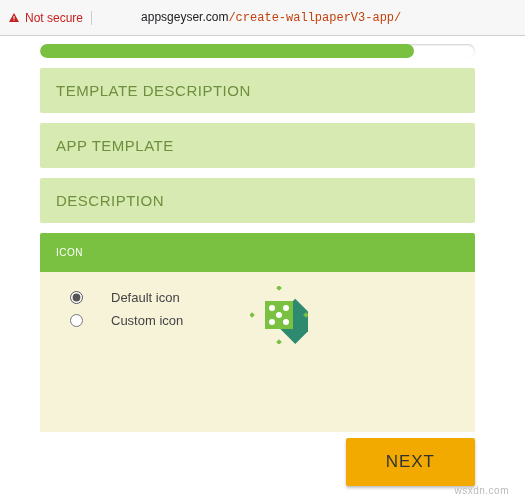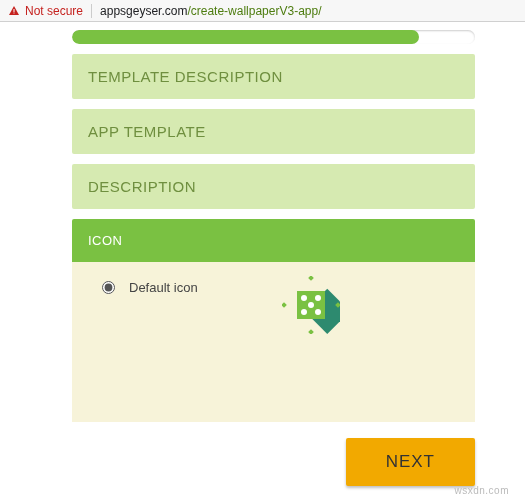--- a/index.html
+++ b/index.html
@@ -5,44 +5,44 @@
     * { box-sizing: border-box; margin: 0; padding: 0; }
     body {
       font-family: Arial, sans-serif;
       background: #ffffff;
       width: 525px;
       height: 500px;
       overflow: hidden;
       position: relative;
     }
     .addr-bar {
-      height: 22px;
+      height: 36px;
       border-bottom: 1px solid #d0d0d0;
       display: flex;
       align-items: center;
       padding: 0 8px;
       font-size: 12px;
       background: #f7f7f7;
     }
     .not-secure {
       display: flex;
       align-items: center;
       color: #c5221f;
       gap: 5px;
       padding-right: 8px;
       border-right: 1px solid #ccc;
     }
     .url {
       padding-left: 8px;
       color: #333;
     }
-    .url .domain { color: #202124; }
-    .url .path { color: #4d7c0f; }
+    .url .domain { color: #202124; margin-left: 41px; }
+    .url .path { color: #c2410c; font-family: Liberation Mono, monospace; }
     .content {
-      padding: 8px 50px 0 72px;
+      padding: 8px 50px 0 40px;
       background: #ffffff;
       position: relative;
     }
     .progress-track {
       width: 100%;
       height: 14px;
       background: #ffffff;
       border-radius: 7px;
       box-shadow: inset 0 1px 2px rgba(0,0,0,0.2);
       overflow: hidden;
@@ -60,35 +60,35 @@
       font-size: 15px;
       letter-spacing: 0.5px;
       padding: 14px 16px;
       border-radius: 2px;
       margin-bottom: 10px;
       font-weight: 500;
     }
     .panel-active {
       background: #7ac142;
       color: #ffffff;
-      font-size: 13px;
+      font-size: 10px;
       letter-spacing: 0.5px;
       padding: 14px 16px;
       border-radius: 2px 2px 0 0;
       font-weight: 500;
     }
     .panel-body {
       background: #f7f3d9;
       padding: 18px 20px 50px 30px;
       min-height: 160px;
       position: relative;
     }
     .radio-row {
       display: flex;
-      gap: 14px;
+      gap: 28px;
       margin-bottom: 8px;
       font-size: 13px;
       color: #444;
     }
     .radio-row input { accent-color: #555; }
     .icon-preview {
       position: absolute;
       top: 14px;
       left: 210px;
       width: 58px;
@@ -150,20 +150,24 @@
   </div>
 
   <div class="panel-active">
     <span>ICON</span>
   </div>
   <div class="panel-body">
     <label class="radio-row">
       <input type="radio" name="icon" checked="" style="">
       <span>Default icon</span>
     </label>
+    <label class="radio-row">
+      <input type="radio" name="icon" style="">
+      <span>Custom icon</span>
+    </label>
 
     <div class="icon-preview">
       <svg width="58" height="58" viewBox="0 0 58 58">
         <rect x="29" y="6" width="32" height="32" transform="rotate(45 29 29)" fill="#2d8a6f"></rect>
         <rect x="15" y="15" width="28" height="28" fill="#7ac142"></rect>
         <circle cx="22" cy="22" r="3" fill="#fff"></circle>
         <circle cx="36" cy="22" r="3" fill="#fff"></circle>
         <circle cx="29" cy="29" r="3" fill="#fff"></circle>
         <circle cx="22" cy="36" r="3" fill="#fff"></circle>
         <circle cx="36" cy="36" r="3" fill="#fff"></circle>

